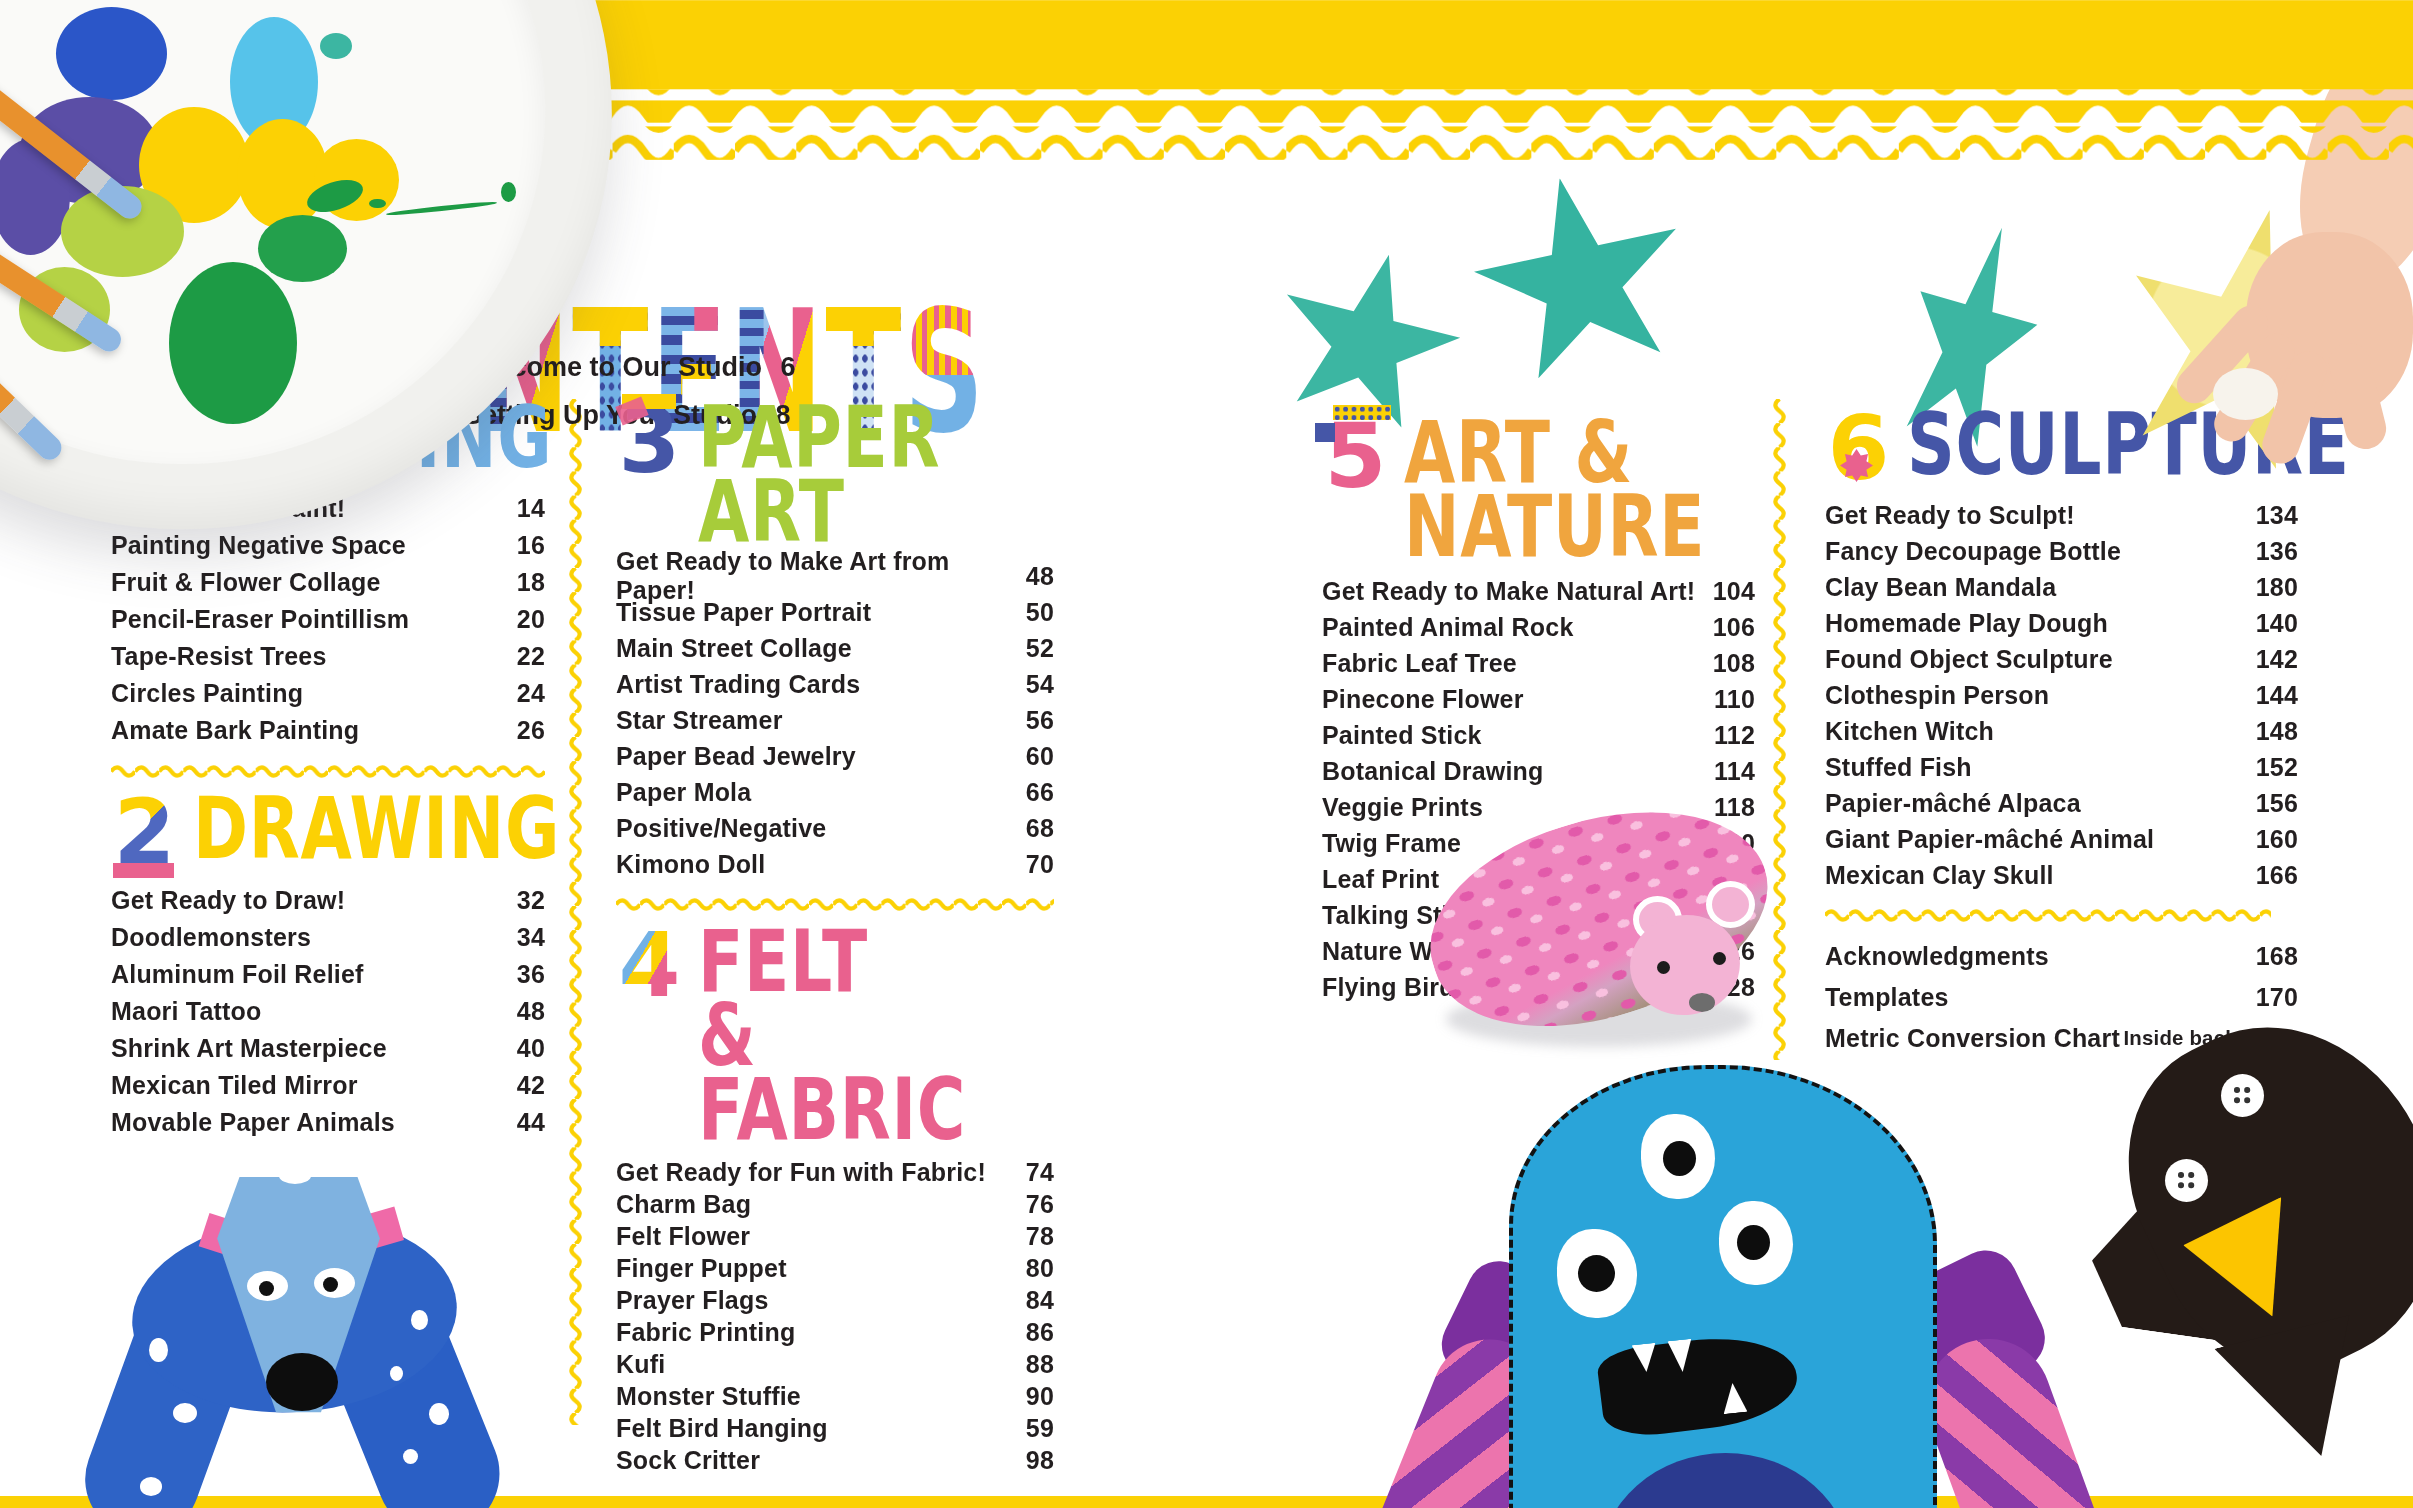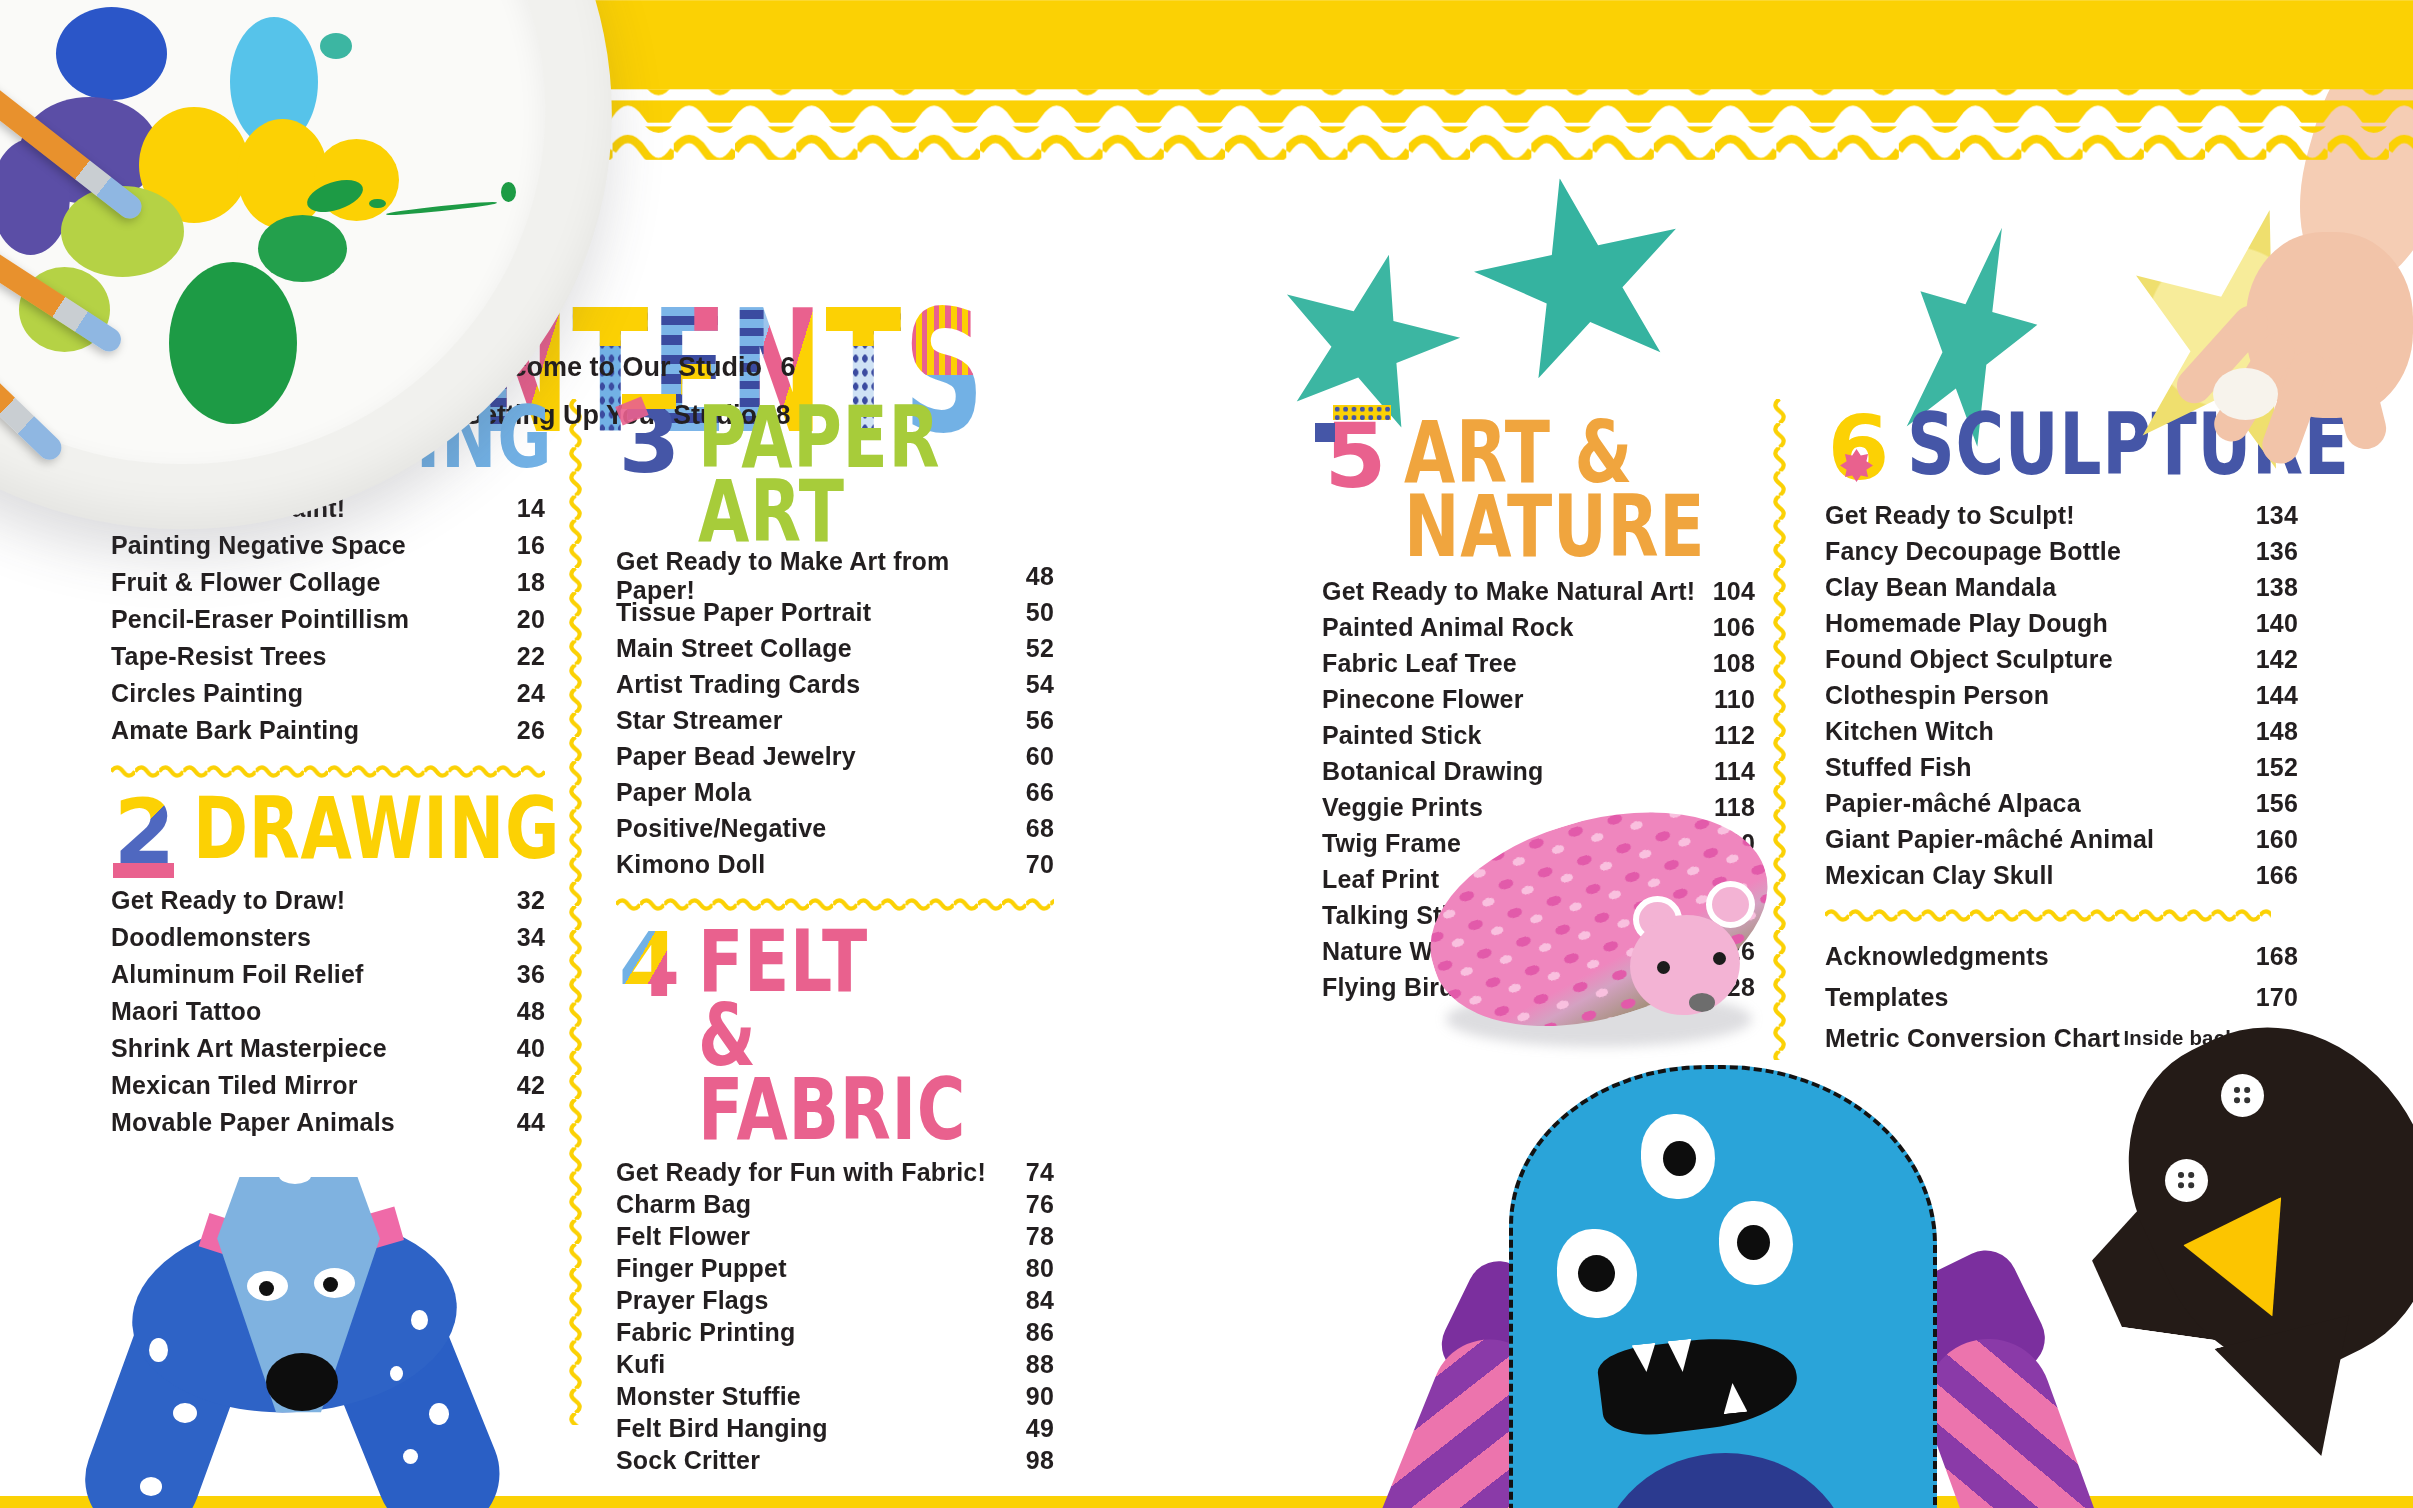--- a/index.html
+++ b/index.html
@@ -392,21 +392,21 @@
     <div class="row">
         <span>Kufi</span>
         <span class="pg">88</span>
       </div>
     <div class="row">
         <span>Monster Stuffie</span>
         <span class="pg">90</span>
       </div>
     <div class="row">
         <span>Felt Bird Hanging</span>
-        <span class="pg">49</span>
+        <span class="pg">59</span>
       </div>
     <div class="row">
         <span>Sock Critter</span>
         <span class="pg">98</span>
       </div>
   </div>
 </div>
 
 <div class="col" id="col3">
   <div class="sec-head">
@@ -474,21 +474,21 @@
     <div class="row">
         <span>Get Ready to Sculpt!</span>
         <span class="pg">134</span>
       </div>
     <div class="row">
         <span>Fancy Decoupage Bottle</span>
         <span class="pg">136</span>
       </div>
     <div class="row">
         <span>Clay Bean Mandala</span>
-        <span class="pg">138</span>
+        <span class="pg">180</span>
       </div>
     <div class="row">
         <span>Homemade Play Dough</span>
         <span class="pg">140</span>
       </div>
     <div class="row">
         <span>Found Object Sculpture</span>
         <span class="pg">142</span>
       </div>
     <div class="row">

